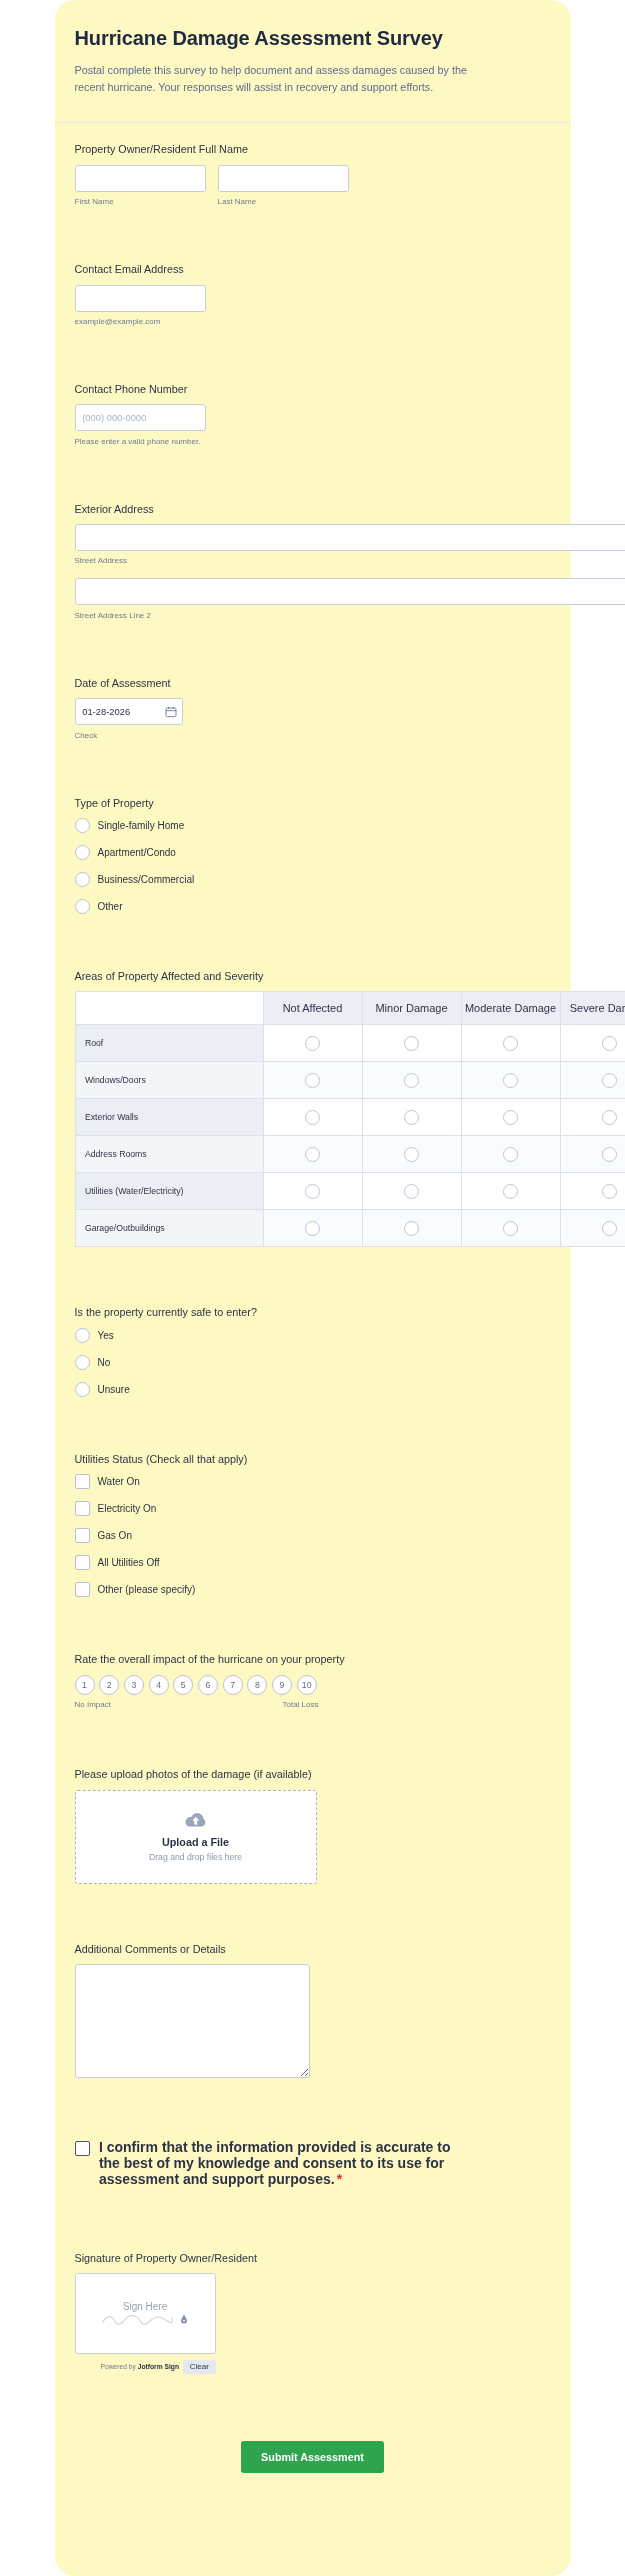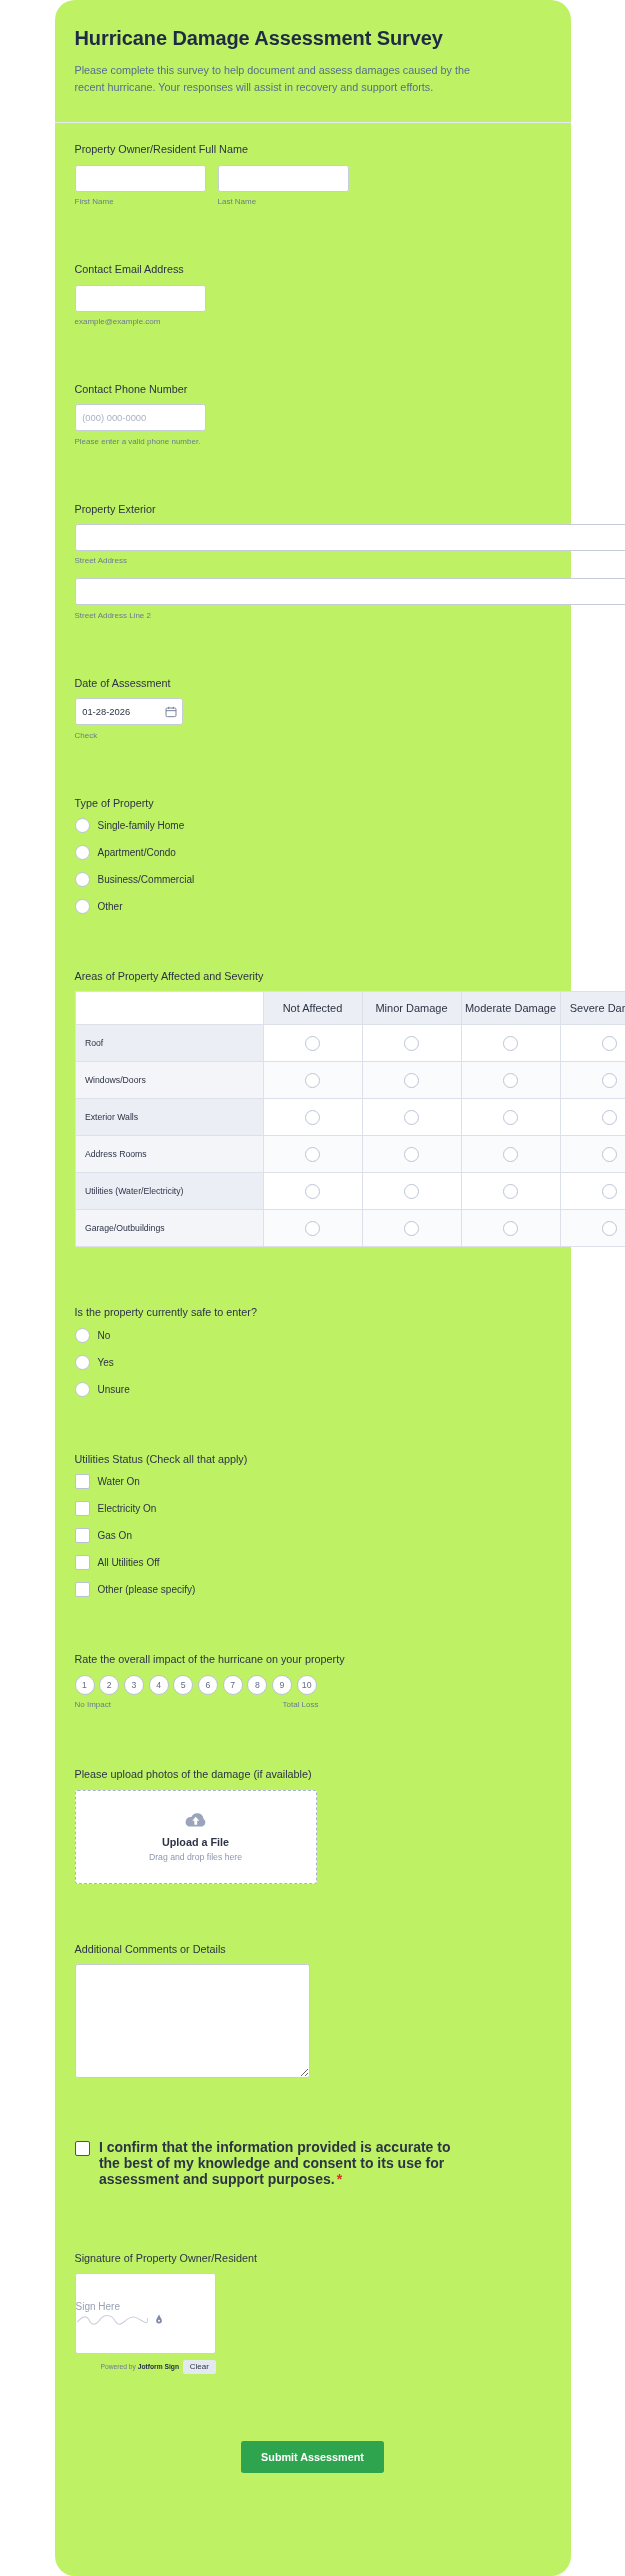--- a/index.html
+++ b/index.html
@@ -1,17 +1,17 @@
 <!DOCTYPE html>
 <html style="font-size:10.8px"><head>
 <meta charset="utf-8">
 <style>
   html,body{margin:0;padding:0;background:#fff;}
   body{font-family:"Liberation Sans",sans-serif;color:#2c3345;}
-  .page{width:516px;min-height:2576px;margin:0 auto;background:#bef264;box-sizing:border-box;padding-bottom:37px;border-radius:20px;}
+  .page{width:516px;min-height:2576px;margin:0 auto;background:#fef9c3;box-sizing:border-box;padding-bottom:37px;border-radius:20px;}
 
   
   .header{padding:25.5px 20px 0;}
   .title{margin:0 0 10.8px;font-size:20px;line-height:25.5px;font-weight:700;color:#1f2a44;letter-spacing:-0.1px;}
   .subtitle{margin:0;font-size:10.8px;line-height:17.5px;color:#5a6c8f;max-width:417px;}
   .divider{border:none;border-top:0.7px solid #e4e8f0;margin:25.5px 0 0;}
 
   .form-body{padding:20px 20px 0;}
   .question{margin-bottom:56px;}
   .question.mb88{margin-bottom:59px;}
@@ -66,40 +66,40 @@
   
   .comments-area{width:235px;height:114px;border:0.7px solid #c6cdda;border-radius:2.7px;padding:6.7px;font-size:9.4px;color:#2c3345;box-sizing:border-box;font-family:"Liberation Sans",sans-serif;resize:both;outline:none;}
 
   
   .confirm-row{display:flex;align-items:flex-start;}
   .confirm-box{width:15px;height:15px;border:1.3px solid #4a5568;border-radius:2px;margin-right:9.4px;margin-top:2px;flex:none;background:#fff;cursor:pointer;box-sizing:border-box;}
   .confirm-text{font-size:14px;line-height:16px;color:#2c3345;max-width:371px;font-weight:bold;}
   .required{color:#d93025;margin-left:2px;}
 
   
-  .sig-box{width:141px;height:81px;border:0.7px solid #c9cfdd;border-radius:2.7px;display:flex;flex-direction:column;justify-content:center;background:#fff;cursor:pointer;box-sizing:border-box;}
+  .sig-box{width:141px;height:81px;border:0.7px solid #c9cfdd;border-radius:2.7px;display:flex;flex-direction:column;align-items:center;justify-content:center;background:#fff;cursor:pointer;box-sizing:border-box;}
   .sign-here{font-size:10px;color:#98a1b3;margin-bottom:2.7px;}
   .sig-line{display:flex;align-items:flex-end;gap:4px;}
   .sig-footer{width:141px;display:flex;justify-content:flex-end;align-items:center;gap:4px;margin-top:5.4px;}
   .powered{font-size:6.7px;color:#6e7a92;white-space:nowrap;}
   .powered .brand{font-weight:700;color:#1f2a44;}
   .clear-btn{font-size:8px;color:#2c3345;background:#e4e8f0;border:none;border-radius:2px;padding:2.7px 6.7px;cursor:pointer;font-family:"Liberation Sans",sans-serif;}
 
   
   .submit-row{display:flex;justify-content:center;margin-top:5.4px;}
   .submit-btn{background:#2EA44F;color:#fff;font-size:10.8px;font-weight:700;border:none;border-radius:2.7px;padding:0 20px;height:32px;cursor:pointer;font-family:"Liberation Sans",sans-serif;}
 </style>
 </head>
 <body>
 
 <div class="page">
 
   <div class="header">
     <h1 class="title">Hurricane Damage Assessment Survey</h1>
-    <p class="subtitle">Please complete this survey to help document and assess damages caused by the recent hurricane. Your responses will assist in recovery and support efforts.</p>
+    <p class="subtitle">Postal complete this survey to help document and assess damages caused by the recent hurricane. Your responses will assist in recovery and support efforts.</p>
   </div>
   <hr class="divider">
 
   <div class="form-body">
 
     <section class="question">
       <div class="q-label">Property Owner/Resident Full Name</div>
       <div class="row">
         <div>
           <input class="text-input w195" type="text" style="">
@@ -118,21 +118,21 @@
       <div class="sublabel">example@example.com</div>
     </section>
 
     <section class="question">
       <div class="q-label">Contact Phone Number</div>
       <input class="text-input w195" type="text" placeholder="(000) 000-0000" style="">
       <div class="sublabel">Please enter a valid phone number.</div>
     </section>
 
     <section class="question">
-      <div class="q-label">Property Exterior</div>
+      <div class="q-label">Exterior Address</div>
       <div class="addr-row">
         <input class="text-input w870" type="text" style="">
         <div class="sublabel">Street Address</div>
       </div>
       <div class="addr-row">
         <input class="text-input w870" type="text" style="">
         <div class="sublabel">Street Address Line 2</div>
       </div>
     </section>
 
@@ -234,25 +234,25 @@
             <td><span class="matrix-radio"></span></td>
           </tr>
         </tbody>
       </table>
     </section>
 
     <section class="question">
       <div class="q-label">Is the property currently safe to enter?</div>
       <div class="opt-row">
         <span class="radio-circle"></span>
+        <span class="opt-label">Yes</span>
+      </div>
+      <div class="opt-row">
+        <span class="radio-circle"></span>
         <span class="opt-label">No</span>
-      </div>
-      <div class="opt-row">
-        <span class="radio-circle"></span>
-        <span class="opt-label">Yes</span>
       </div>
       <div class="opt-row">
         <span class="radio-circle"></span>
         <span class="opt-label">Unsure</span>
       </div>
     </section>
 
     <section class="question">
       <div class="q-label">Utilities Status (Check all that apply)</div>
       <div class="opt-row">

